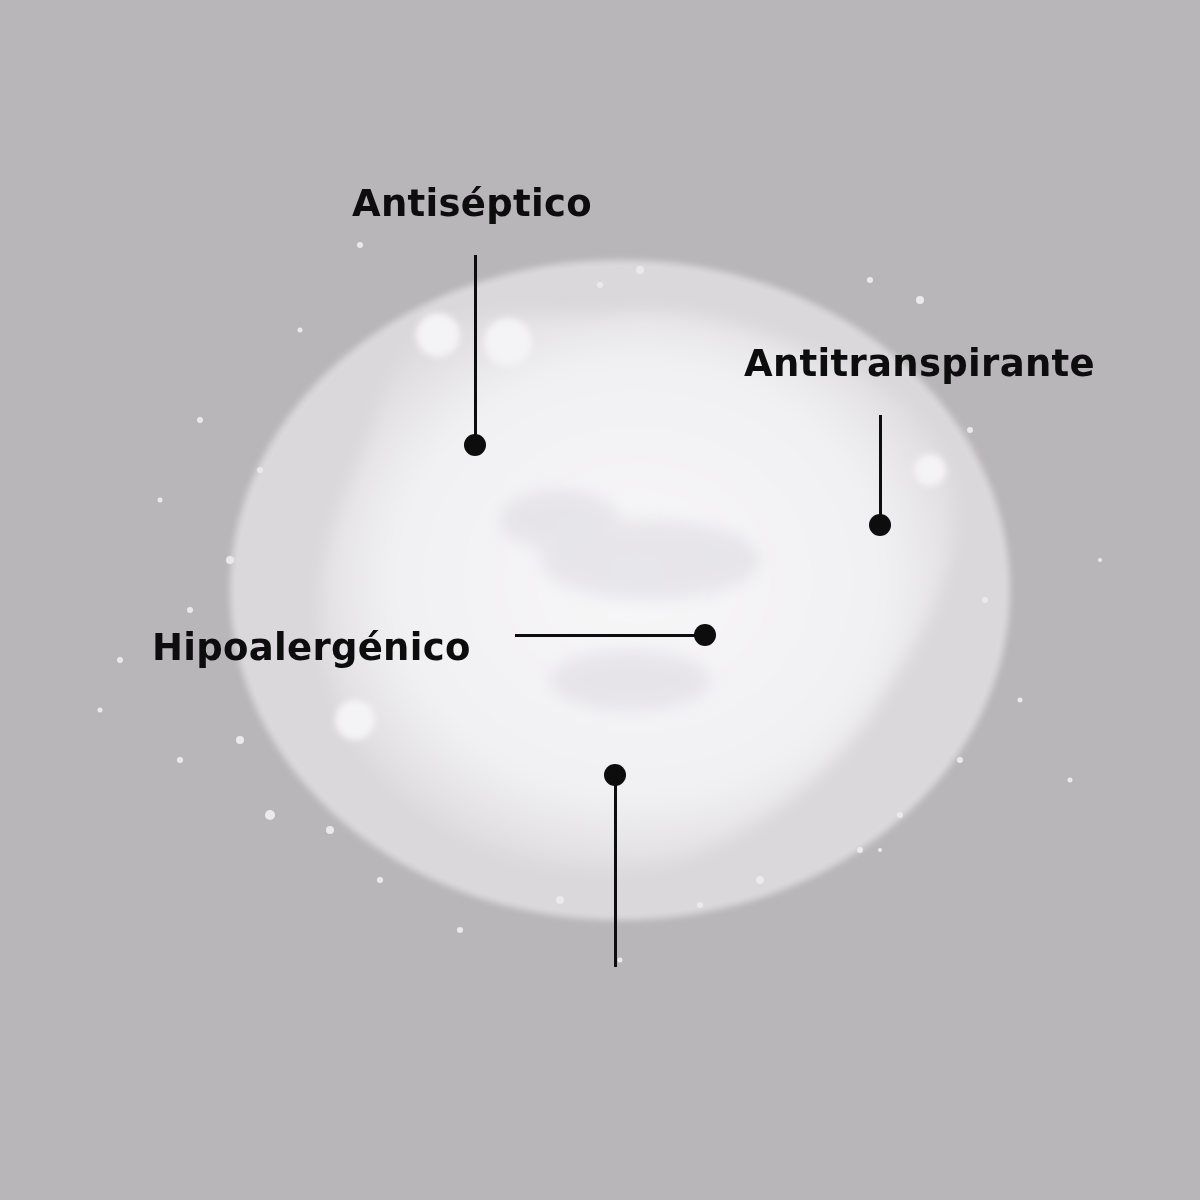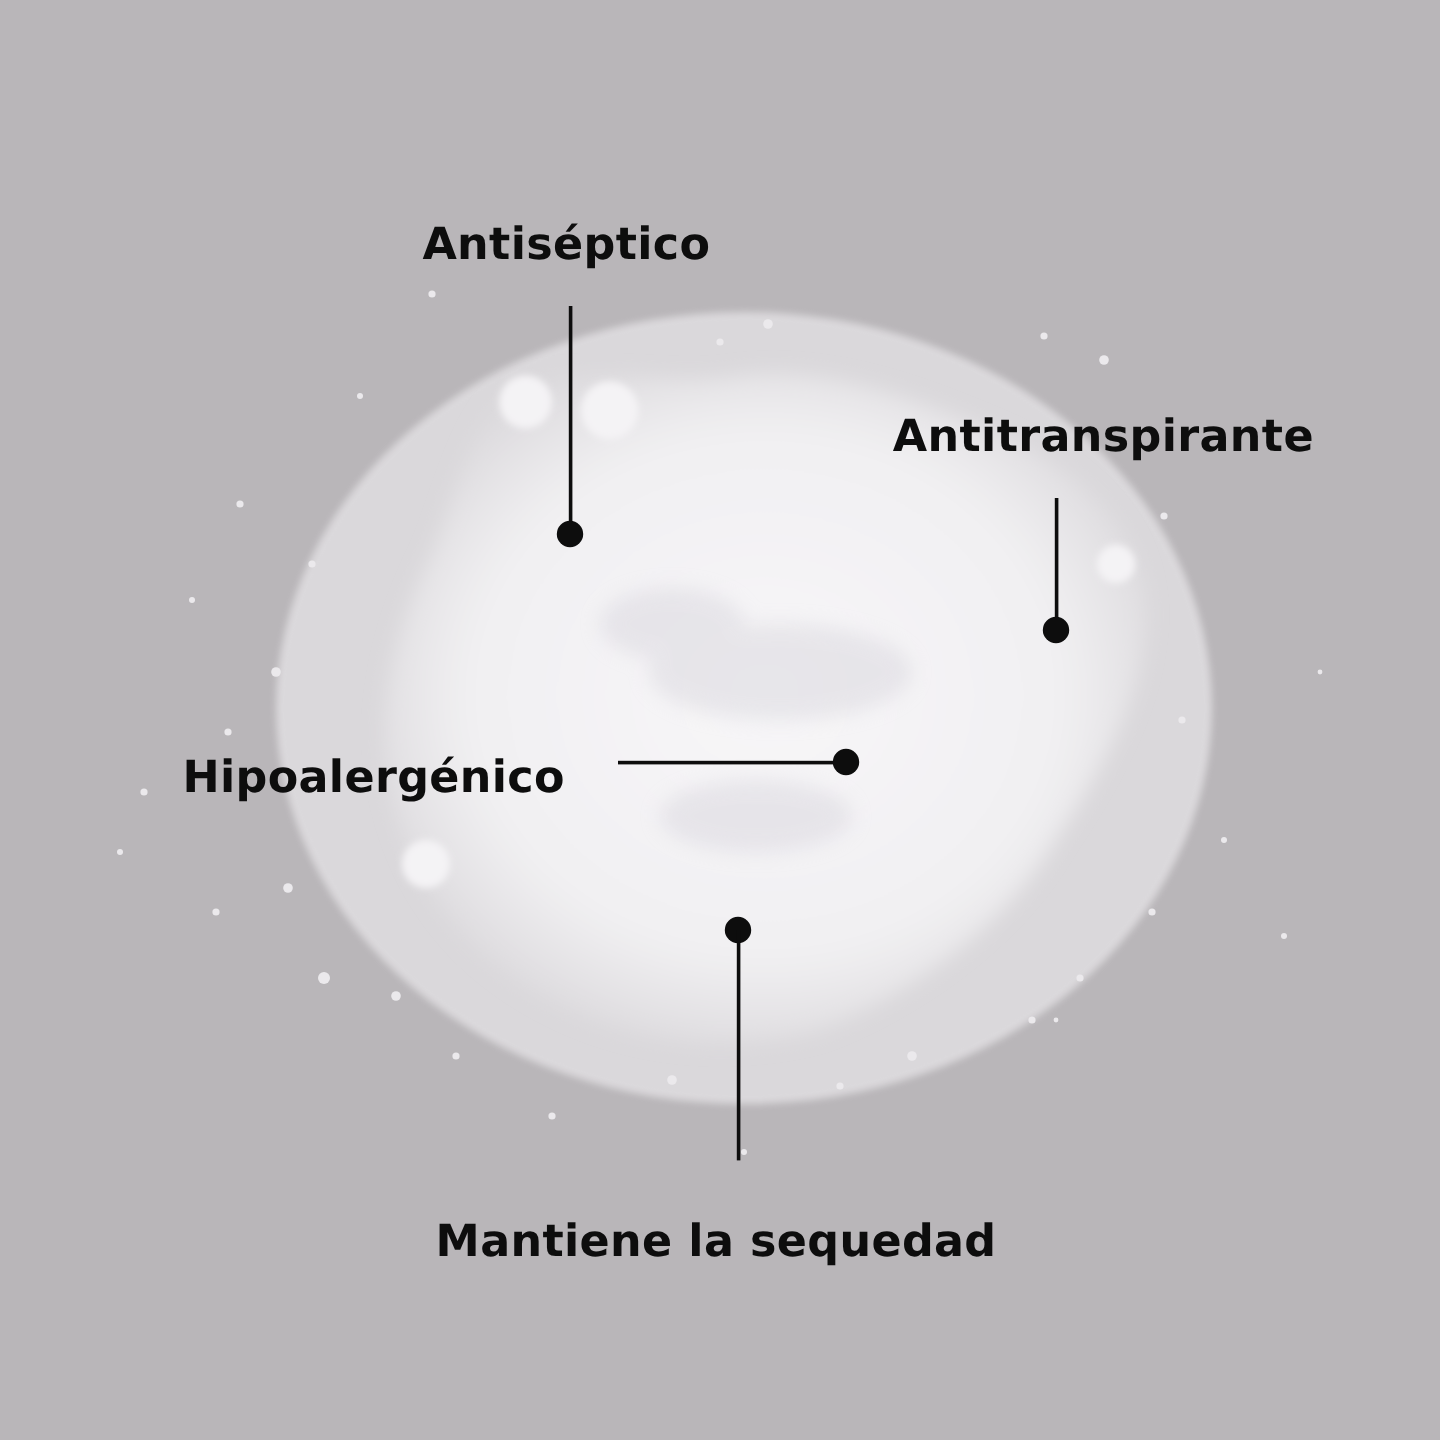--- a/index.html
+++ b/index.html
@@ -105,15 +105,14 @@
   <div class="label" style="left:704px; top:345px;margin-left:40px;">Antitranspirante</div>
   <div class="vline" style="left:879px; top:415px; height:110px;"></div>
   <div class="dot" style="left:869px; top:514px;"></div>
 
   <div class="label" style="left:152px; top:629px;">Hipoalergénico</div>
   <div class="hline" style="left:515px; top:634px; width:190px;"></div>
   <div class="dot" style="left:694px; top:624px;"></div>
 
   <div class="dot" style="left:604px; top:764px;"></div>
   <div class="vline" style="left:614px; top:775px; height:192px;"></div>
-  <div class="label" style="left:363px; top:1016px;">Mantiene la sequedad</div>
 
 </div>
 
 </body></html>

